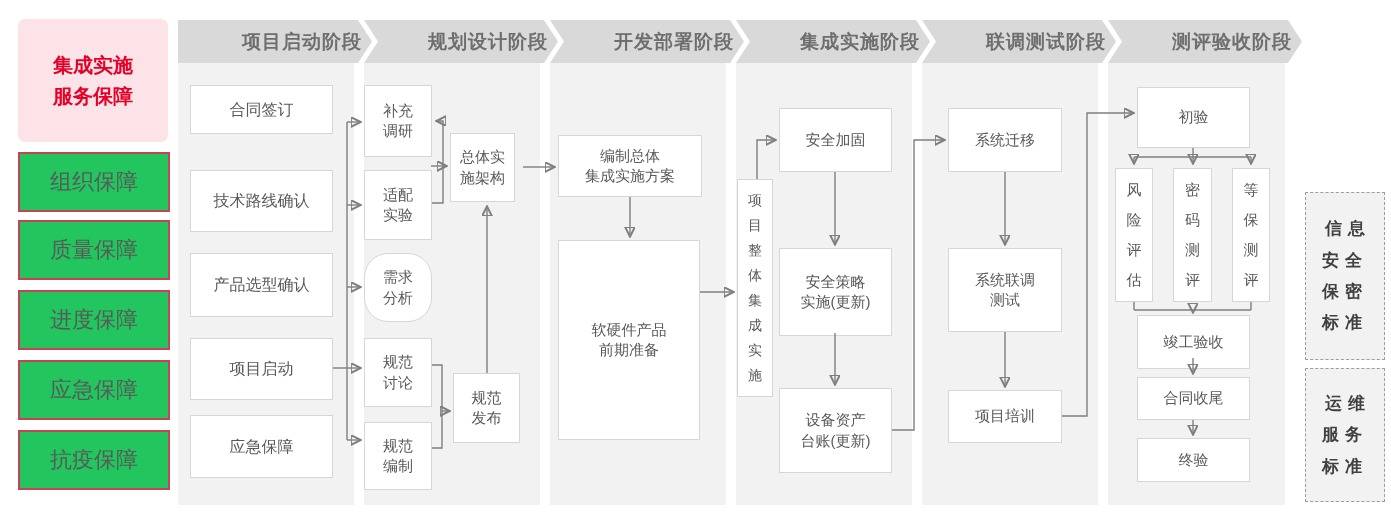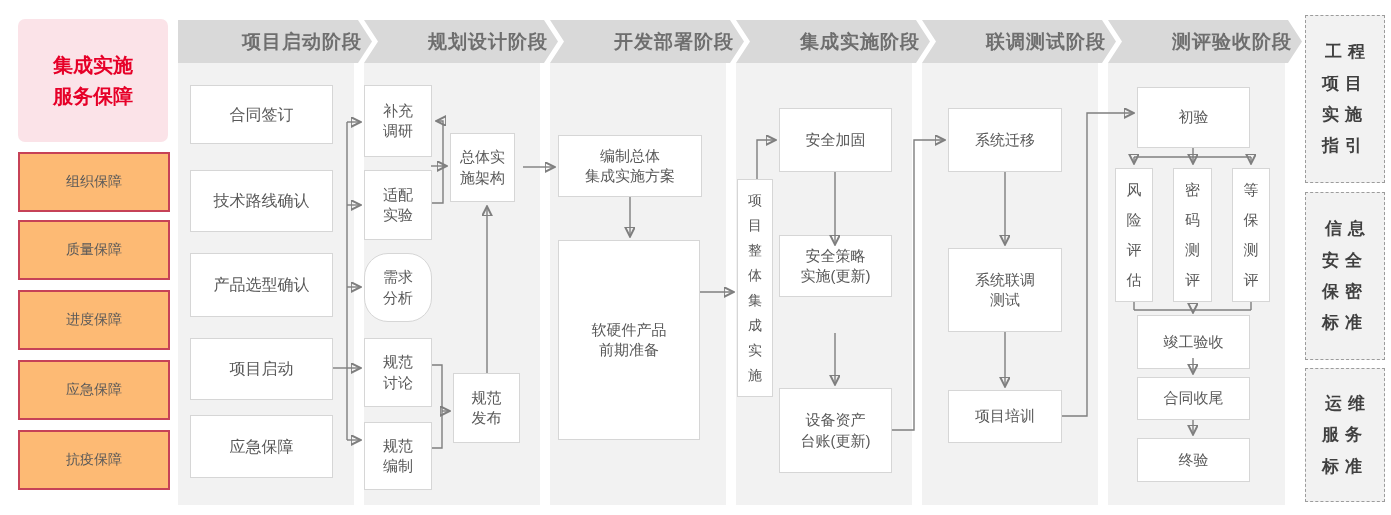--- a/index.html
+++ b/index.html
@@ -23,23 +23,23 @@
   }
   .box.big{font-size:16px;}
   .box.vtext{font-size:14px;line-height:25px;padding:2px 0;}
   .box.vtext4{font-size:15px;line-height:30px;}
   .pinkbox{
     position:absolute;box-sizing:border-box;background:#fbe3e8;border-radius:7px;
     display:flex;align-items:center;justify-content:center;text-align:center;
     color:#e60028;font-size:20px;font-weight:bold;line-height:1.55;white-space:pre-line;
   }
   .gbox{
-    position:absolute;box-sizing:border-box;background:#fdba74;border:2px solid #c64257;
-    display:flex;align-items:center;justify-content:center;text-align:center;
-    font-size:14px;color:#595959;
+    position:absolute;box-sizing:border-box;background:#22c55e;border:2px solid #c64257;
+    display:flex;align-items:center;justify-content:center;text-align:center;
+    font-size:22px;color:#595959;
   }
   .sbox{
     position:absolute;box-sizing:border-box;background:#f2f2f2;border:1px dashed #9c9c9c;
     display:flex;align-items:center;justify-content:center;text-align:center;
     font-size:17px;font-weight:bold;color:#404040;line-height:1.85;
     white-space:pre-line;letter-spacing:6px;text-indent:6px;
   }
   svg.wires{position:absolute;left:0;top:0;width:1391px;height:515px;pointer-events:none;}
   svg.wires path{stroke:#7f7f7f;stroke-width:1.4;fill:none;}
 </style>
@@ -75,21 +75,21 @@
     </div>
 
   <div class="pinkbox" style="left:18px;top:19px;width:150px;height:123px;">集成实施
 服务保障</div>
   <div class="gbox" style="left:18px;top:152px;width:152px;height:60px;">组织保障</div>
   <div class="gbox" style="left:18px;top:220px;width:152px;height:60px;">质量保障</div>
   <div class="gbox" style="left:18px;top:290px;width:152px;height:60px;">进度保障</div>
   <div class="gbox" style="left:18px;top:360px;width:152px;height:60px;">应急保障</div>
   <div class="gbox" style="left:18px;top:430px;width:152px;height:60px;">抗疫保障</div>
 
-  <div class="box big" style="left:190px;top:85px;width:143px;height:59px;">合同签订</div>
+  <div class="box big" style="left:190px;top:85px;width:143px;height:49px;">合同签订</div>
   <div class="box big" style="left:190px;top:170px;width:143px;height:62px;">技术路线确认</div>
   <div class="box big" style="left:190px;top:253px;width:143px;height:64px;">产品选型确认</div>
   <div class="box big" style="left:190px;top:338px;width:143px;height:62px;">项目启动</div>
   <div class="box big" style="left:190px;top:415px;width:143px;height:63px;">应急保障</div>
 
   <div class="box" style="left:364px;top:85px;width:68px;height:72px;">补充
 调研</div>
   <div class="box" style="left:364px;top:170px;width:68px;height:70px;">适配
 实验</div>
   <div class="box" style="left:364px;top:253px;width:68px;height:69px;border-radius:24px;">需求
@@ -110,21 +110,21 @@
 
   <div class="box vtext" style="left:737px;top:179px;width:36px;height:218px;">项
 目
 整
 体
 集
 成
 实
 施</div>
   <div class="box" style="left:779px;top:108px;width:113px;height:64px;">安全加固</div>
-  <div class="box" style="left:779px;top:235px;width:113px;height:62px;">安全策略
+  <div class="box" style="left:779px;top:248px;width:113px;height:88px;">安全策略
 实施(更新)</div>
   <div class="box" style="left:779px;top:388px;width:113px;height:85px;">设备资产
 台账(更新)</div>
 
   <div class="box" style="left:948px;top:108px;width:114px;height:64px;">系统迁移</div>
   <div class="box" style="left:948px;top:248px;width:114px;height:84px;">系统联调
 测试</div>
   <div class="box" style="left:948px;top:390px;width:114px;height:53px;">项目培训</div>
 
   <div class="box" style="left:1137px;top:87px;width:113px;height:61px;">初验</div>
@@ -137,24 +137,20 @@
 测
 评</div>
   <div class="box vtext4" style="left:1232px;top:168px;width:38px;height:134px;">等
 保
 测
 评</div>
   <div class="box" style="left:1137px;top:315px;width:113px;height:54px;">竣工验收</div>
   <div class="box" style="left:1137px;top:377px;width:113px;height:43px;">合同收尾</div>
   <div class="box" style="left:1137px;top:438px;width:113px;height:44px;">终验</div>
 
-  <div class="sbox" style="left:1305px;top:15px;width:80px;height:168px;">工程
-项目
-实施
-指引</div>
   <div class="sbox" style="left:1305px;top:192px;width:80px;height:168px;">信息
 安全
 保密
 标准</div>
   <div class="sbox" style="left:1305px;top:368px;width:80px;height:134px;">运维
 服务
 标准</div>
 
   <svg class="wires" viewBox="0 0 1391 515">
     <defs>

